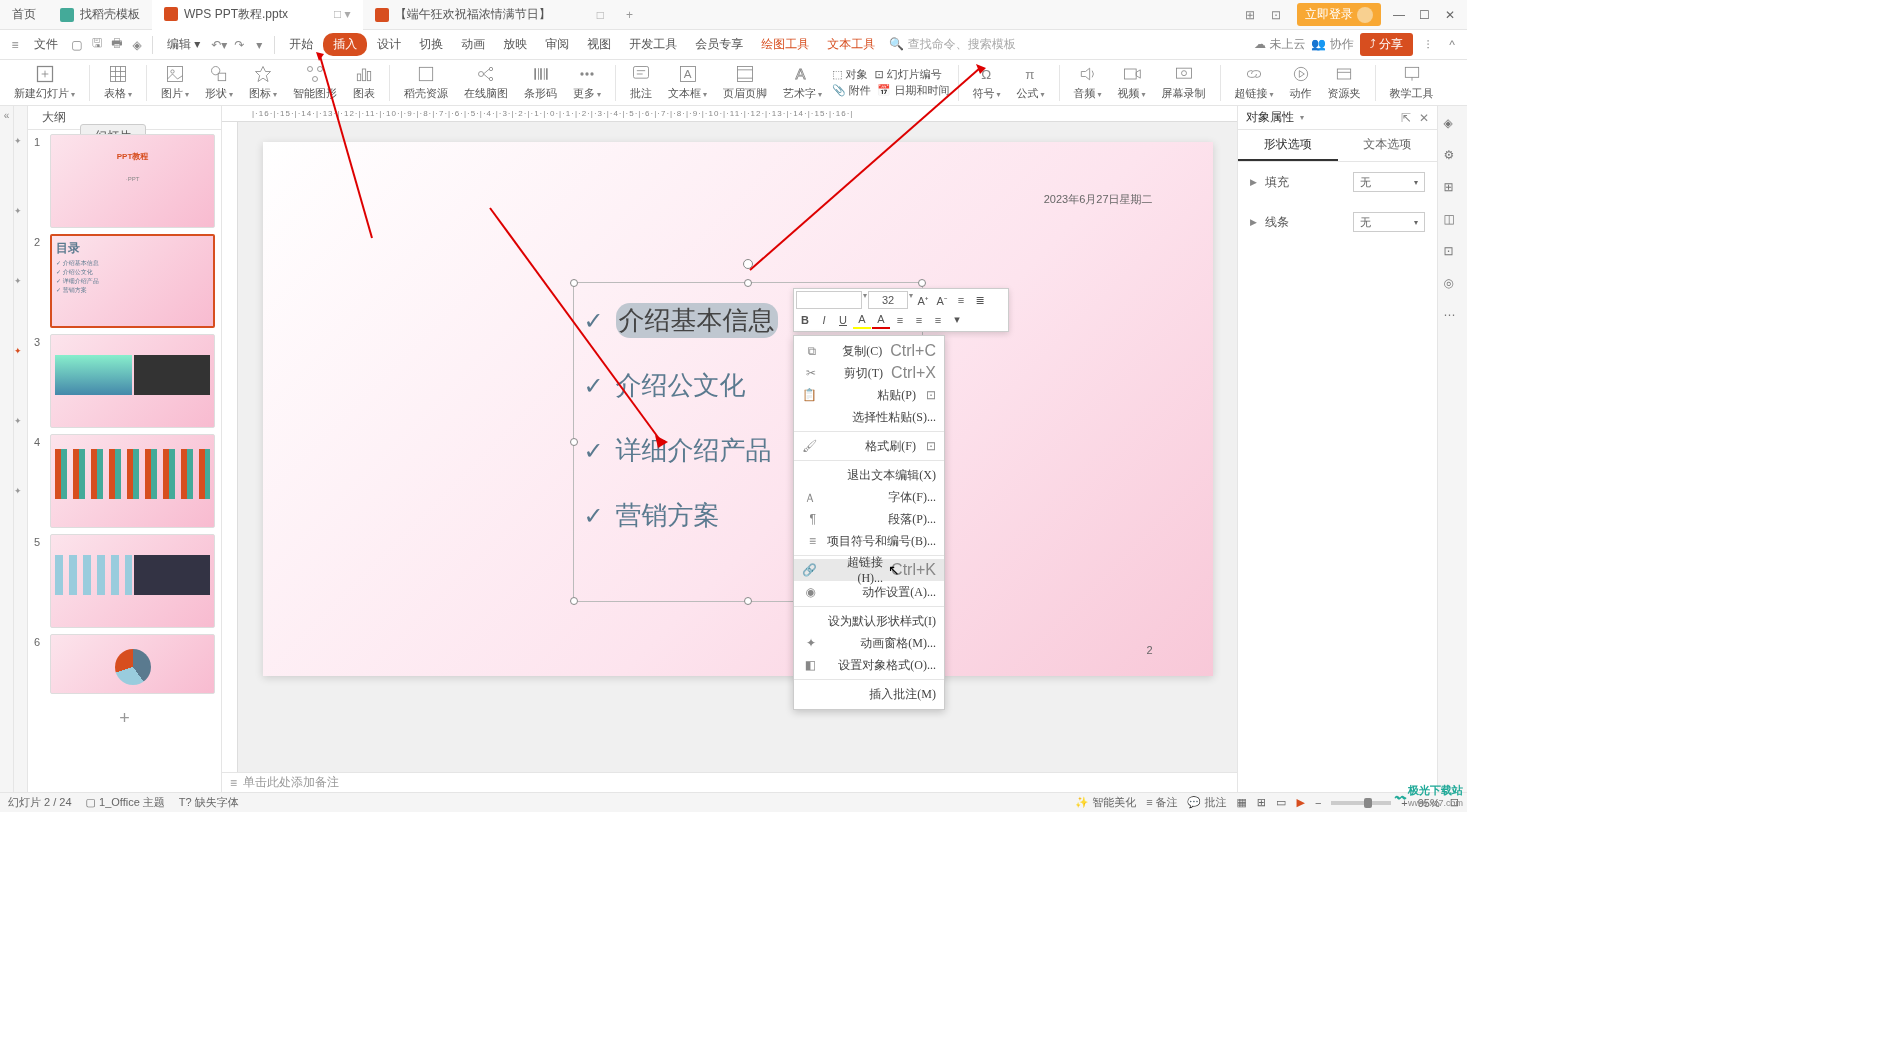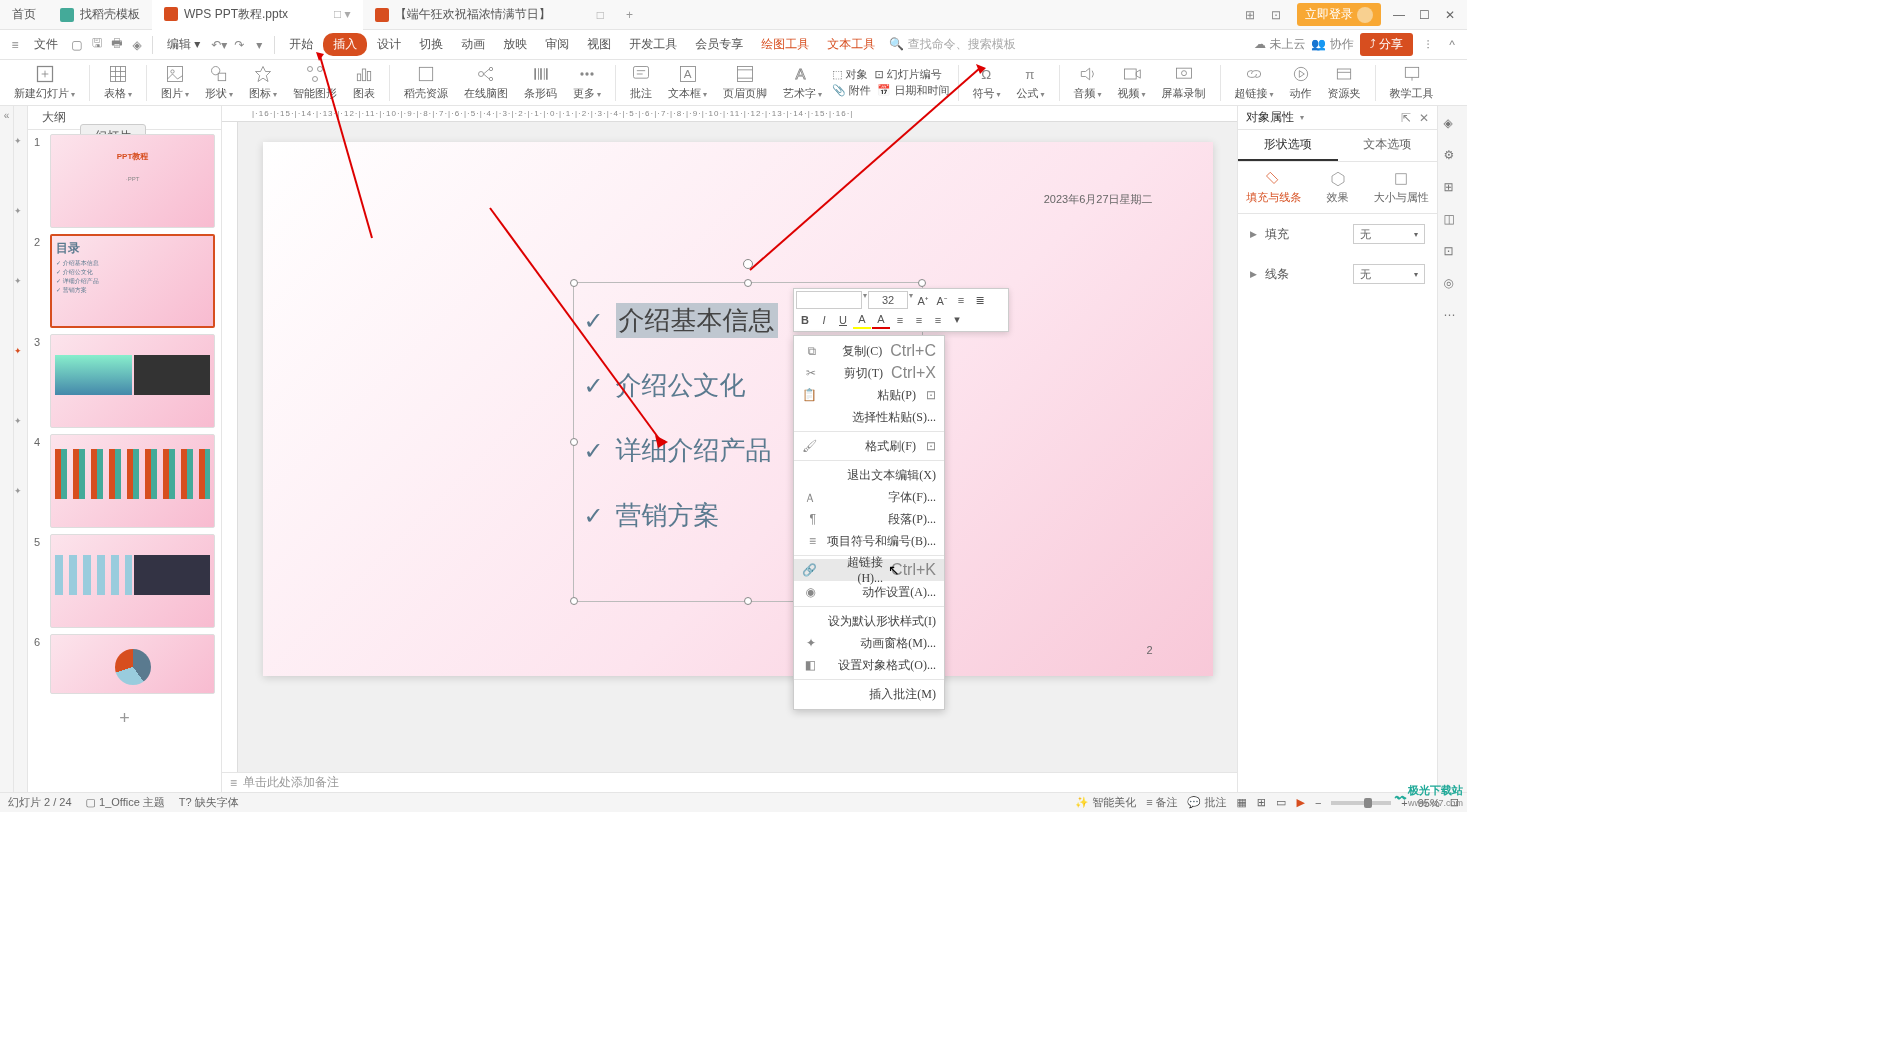--- a/index.html
+++ b/index.html
@@ -70,21 +70,21 @@
 .sel-handle.tr { top: -4px; right: -4px; }
 .sel-handle.bl { bottom: -4px; left: -4px; }
 .sel-handle.br { bottom: -4px; right: -4px; }
 .sel-handle.tm { top: -4px; left: 50%; margin-left: -4px; }
 .sel-handle.bm { bottom: -4px; left: 50%; margin-left: -4px; }
 .sel-handle.ml { left: -4px; top: 50%; margin-top: -4px; }
 .sel-handle.mr { right: -4px; top: 50%; margin-top: -4px; }
 .rot-handle { position: absolute; top: -24px; left: 50%; margin-left: -5px; width: 10px; height: 10px; border: 1px solid #888; border-radius: 50%; background: #fff; }
 .text-content { padding: 20px 10px; }
 .text-line { display: flex; align-items: center; gap: 12px; font-size: 26px; color: #5a7a8f; margin-bottom: 30px; }
-.text-line.highlighted span.txt { background: #bfc7d0; color: #444; padding: 0 3px; }
+.text-line.highlighted span.txt { background: #bfc7d0; color: #444; padding: 0 3px; border-radius: 14px; }
 .check { font-size: 24px; color: #5a7a8f; }
 .notes-bar { height: 20px; background: #fff; border-top: 1px solid #e5e5e5; display: flex; align-items: center; padding: 0 8px; gap: 6px; color: #999; font-size: 12px; }
 
 
 .mini-toolbar { position: absolute; top: 166px; left: 555px; width: 216px; height: 44px; background: #fff; border: 1px solid #ccc; box-shadow: 0 2px 6px rgba(0,0,0,0.15); display: flex; flex-wrap: wrap; padding: 2px; gap: 1px; z-index: 10; }
 .mini-toolbar .mt-item { height: 18px; min-width: 18px; display: flex; align-items: center; justify-content: center; font-size: 11px; color: #555; cursor: pointer; padding: 0 2px; }
 .mt-font { width: 66px; border: 1px solid #ccc; font-size: 10px; text-align: left; padding-left: 3px; }
 .mt-size { width: 40px; border: 1px solid #ccc; font-size: 10px; }
 
 
@@ -642,31 +642,20 @@
       <span class="caret">▾</span>
       <div class="rp-close">
         <span>⇱</span>
         <span>✕</span>
       </div>
     </div>
     <div class="rp-tabs">
       <div class="rp-tab active">形状选项</div>
       <div class="rp-tab">文本选项</div>
     </div>
-    <div class="rp-subtabs">
-      <div class="rp-subtab active"><svg viewBox="0 0 24 24">
-            <path d="M7,3 L17,13 L12,18 L2,8 Z" fill="none" stroke="#d74e1f"></path>
-          </svg><span>填充与线条</span></div>
-      <div class="rp-subtab"><svg viewBox="0 0 24 24">
-            <polygon points="12,3 20,8 20,16 12,21 4,16 4,8" fill="none" stroke="#888"></polygon>
-          </svg><span>效果</span></div>
-      <div class="rp-subtab"><svg viewBox="0 0 24 24">
-            <rect x="5" y="5" width="14" height="14" fill="none" stroke="#888"></rect>
-          </svg><span>大小与属性</span></div>
-    </div>
     <div class="rp-section">
       <span class="expand">▶</span>
       <span>填充</span>
       <div class="rp-select">
           <span>无</span>
           <span style="font-size:8px">▾</span>
         </div>
     </div>
     <div class="rp-section">
       <span class="expand">▶</span>

